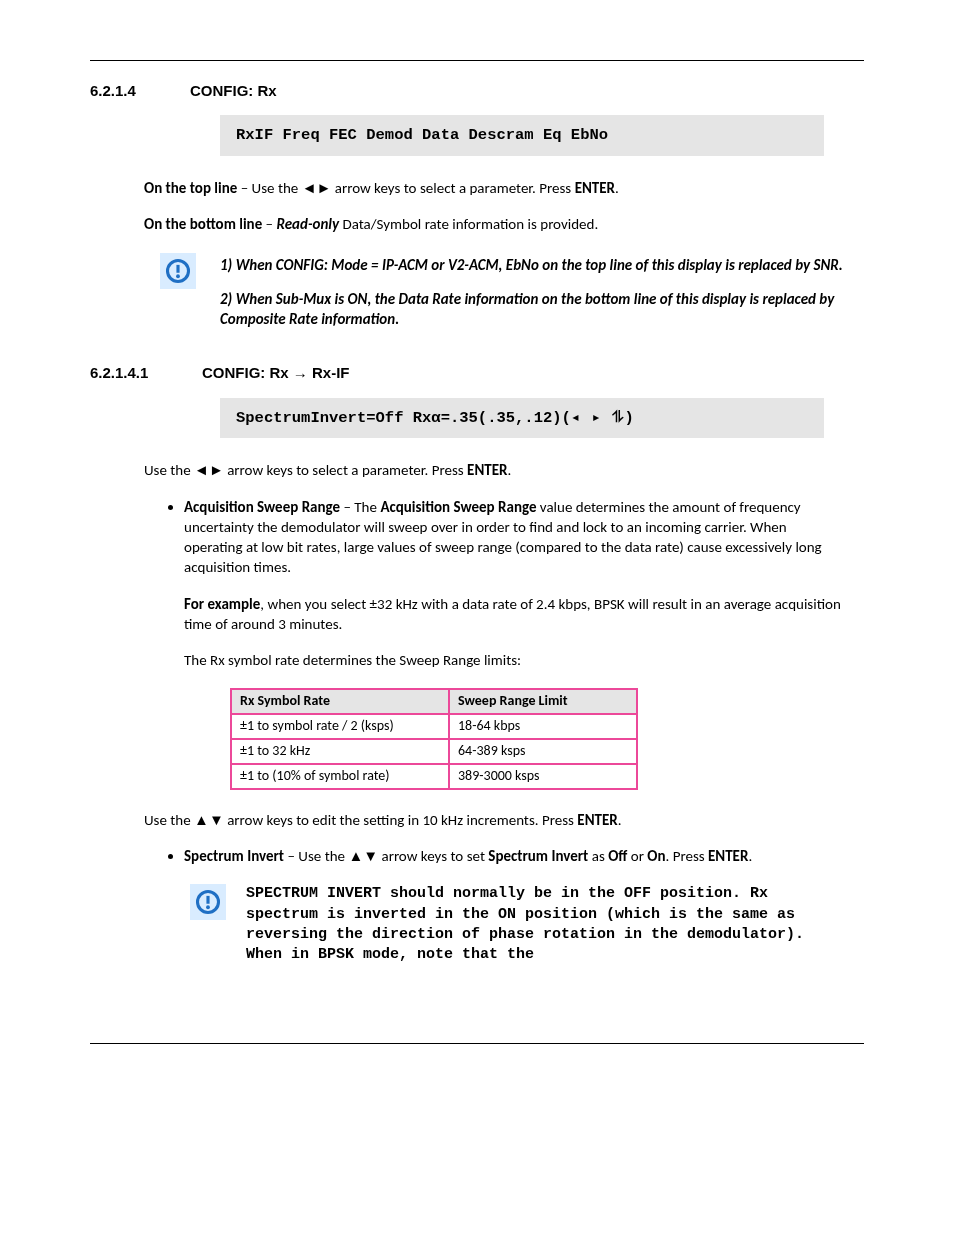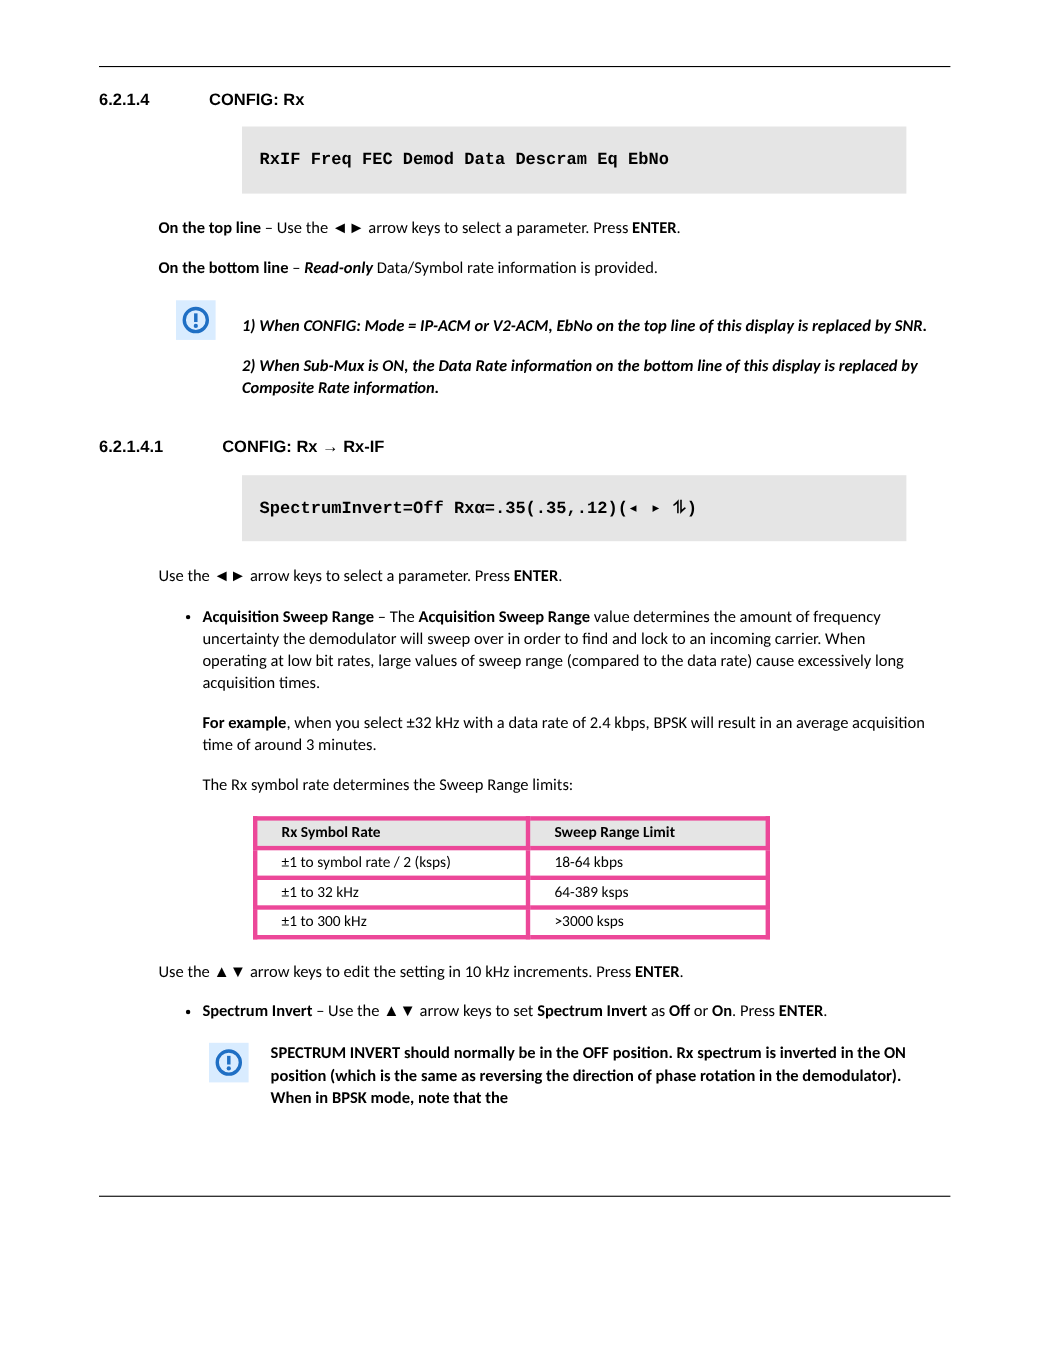--- a/index.html
+++ b/index.html
@@ -21,25 +21,25 @@
     font-weight: bold;
     font-size: 15px;
     margin: 0 0 14px 0;
   }
   h2.section .secnum { display:inline-block; width: 100px; }
   .lcd {
     background: #e5e5e5;
     font-family: "Courier New", monospace;
     font-weight: bold;
     font-size: 15.5px;
-    padding: 18px 16px;
+    padding: 8px 16px;
     margin: 0 40px 22px 130px;
     line-height: 1.6;
   }
-  p { margin: 16px 0 16px 0; }
+  p { margin: 4px 0 16px 0; }
   .indent1 { margin-left: 54px; }
   .noteblock {
     display: flex;
     align-items: flex-start;
     margin: 0 0 20px 70px;
   }
   .noteblock .icon {
     flex: 0 0 auto;
     margin-right: 24px;
     margin-top: 2px;
@@ -60,36 +60,36 @@
     margin: 0 0 18px 64px;
     padding: 0 20px 0 30px;
   }
   ul.bullets > li { margin-bottom: 16px; }
   table.sweep {
     border-collapse: collapse;
     margin: 4px 0 20px 140px;
     font-size: 14px;
   }
   table.sweep th, table.sweep td {
-    border: 4px solid #ec4899;
-    padding: 2px 22px;
+    border: 2px solid #ec4899;
+    padding: 2px 8px;
     text-align: left;
     vertical-align: top;
   }
   table.sweep th { background: #e5e5e5; font-weight: bold; }
   table.sweep th:first-child, table.sweep td:first-child { width: 200px; }
   table.sweep th:last-child, table.sweep td:last-child { width: 170px; }
   .arrowset { letter-spacing: 1px; }
   .subnote {
     display:flex;
     align-items:flex-start;
     margin: 0 20px 0 96px;
   }
   .subnote .icon { flex:0 0 auto; margin-right:20px; }
-  .subnote p { font-weight:bold; margin:0; }
+  .subnote p { font-weight:bold; margin:0;font-family:Liberation Mono, monospace; }
 </style>
 </head>
 <body>
 
 <div class="content">
 
   <h2 class="section">
     <span class="secnum">6.2.1.4</span><span>CONFIG: Rx</span>
   </h2>
 
@@ -155,22 +155,22 @@
     <tbody>
       <tr>
         <td>±1 to symbol rate / 2 (ksps)</td>
         <td>18-64 kbps</td>
       </tr>
       <tr>
         <td>±1 to 32 kHz</td>
         <td>64-389 ksps</td>
       </tr>
       <tr>
-        <td>±1 to 300 kHz</td>
-        <td>&gt;3000 ksps</td>
+        <td>±1 to (10% of symbol rate)</td>
+        <td>389-3000 ksps</td>
       </tr>
     </tbody>
   </table>
 
   <p class="indent1">
     <span>Use the ▲▼ arrow keys to edit the setting in 10 kHz increments. Press </span><strong>ENTER</strong><span>.</span>
   </p>
 
   <ul class="bullets">
     <li>

